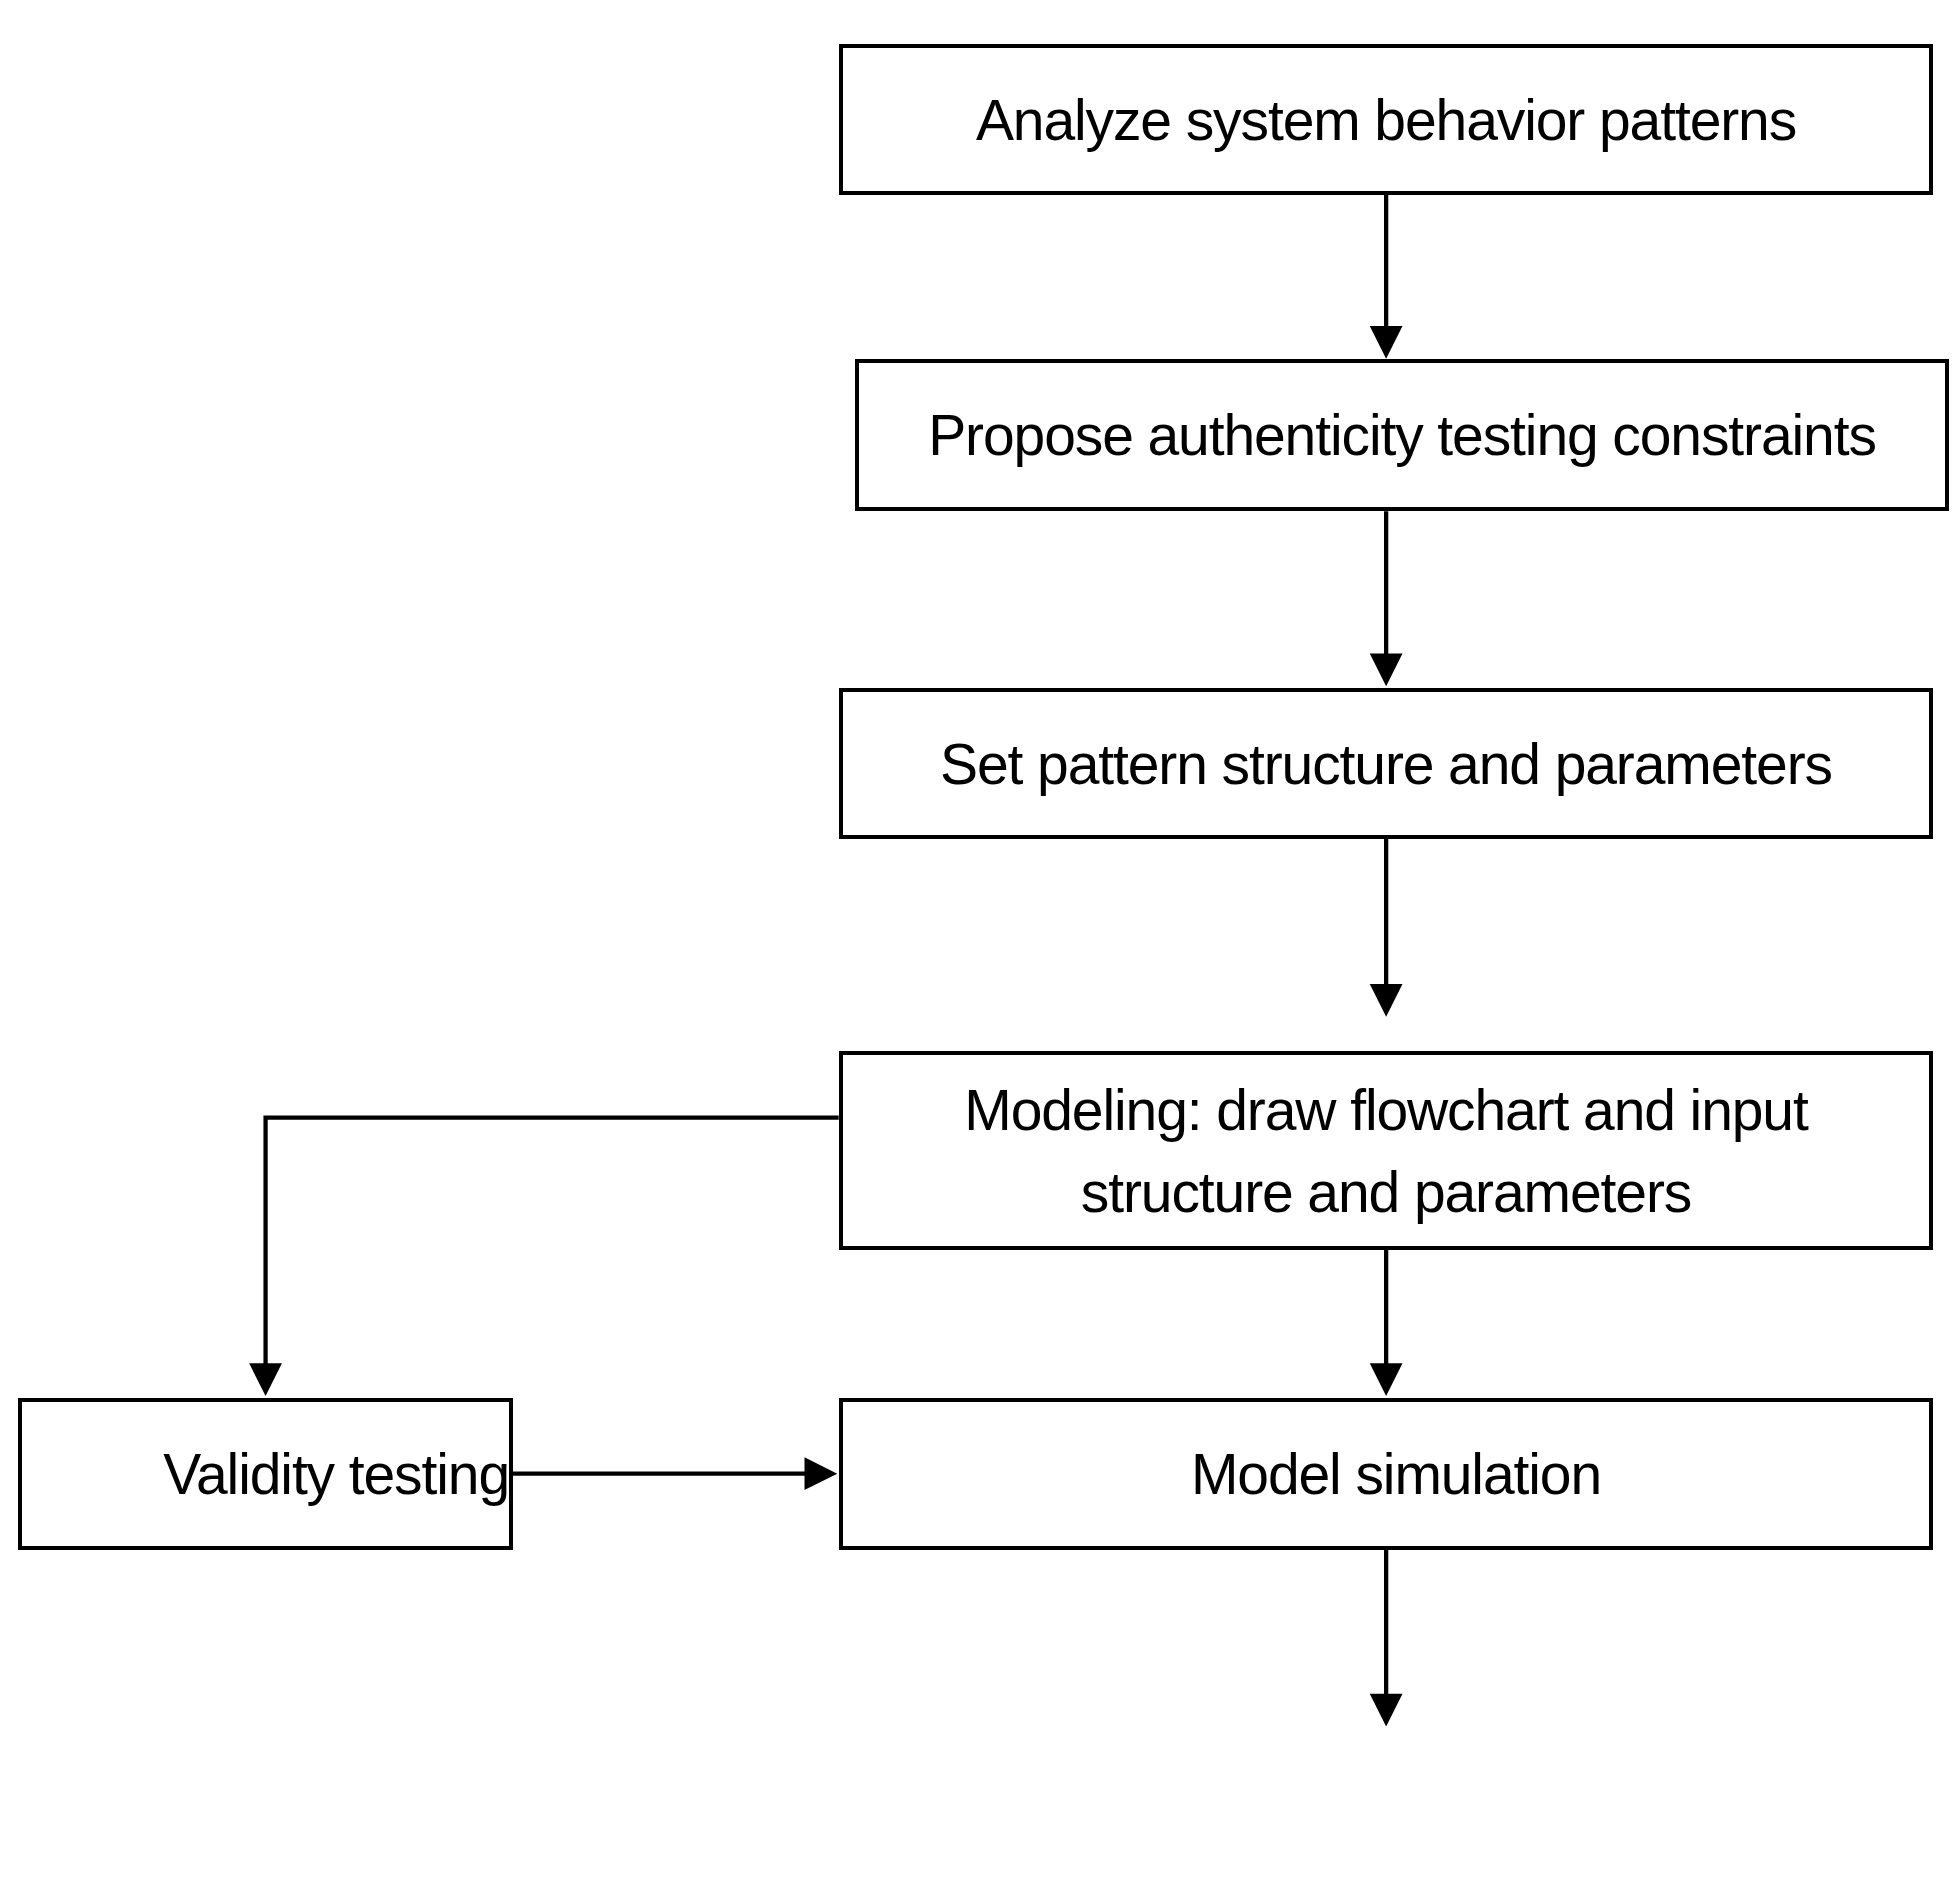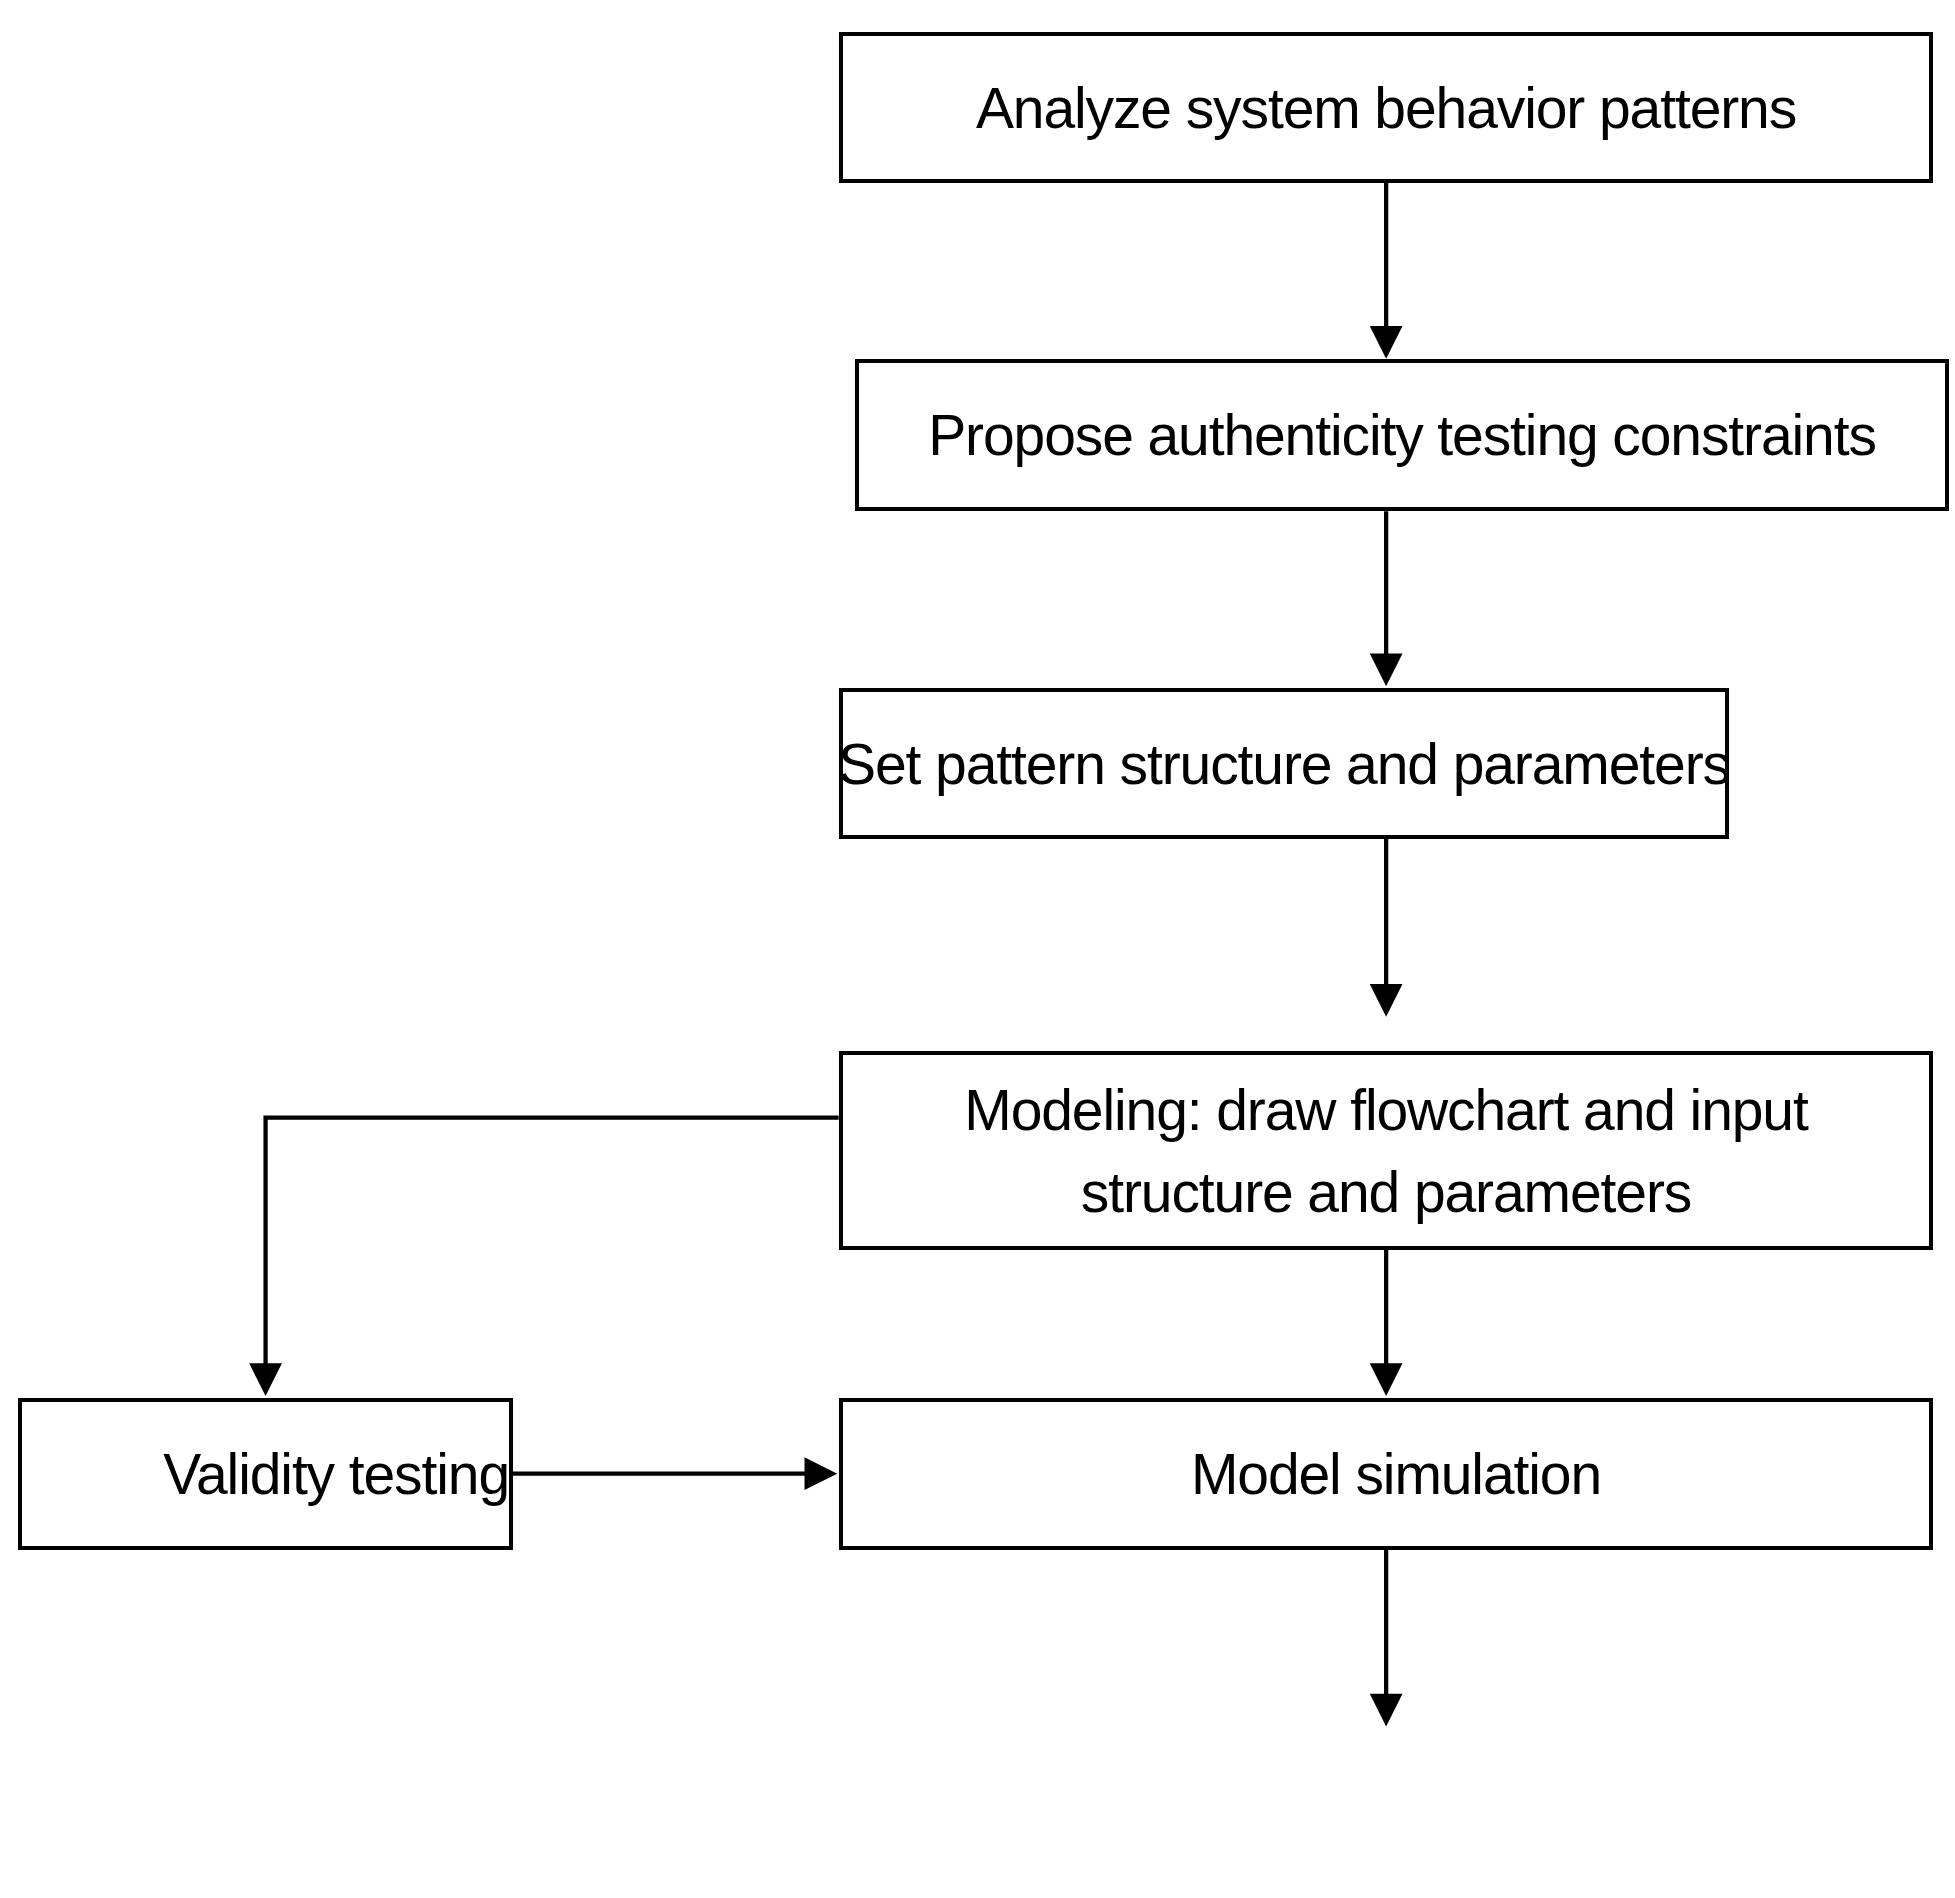--- a/index.html
+++ b/index.html
@@ -44,23 +44,23 @@
   }
   .node .line {
     display: block;
     white-space: nowrap;
     font-size: 57px;
     line-height: 82px;
     letter-spacing: -1.1px;
     color: #000000;
   }
   
-  #n-analyze    { left: 839px; top:   32px; width: 1094px; height: 151px; }
+  #n-analyze    { left: 839px; top:   44px; width: 1094px; height: 151px; }
   #n-propose    { left: 839px; top:  359px; width: 1094px; height: 152px; margin-left: 16px; }
-  #n-setpattern { left: 839px; top:  688px; width: 890px; height: 151px; }
+  #n-setpattern { left: 839px; top:  688px; width: 1094px; height: 151px; }
   #n-modeling   { left: 839px; top: 1018px; width: 1094px; height: 199px; margin-top: 33px; }
   #n-validity   { left:   18px; top: 1398px; width:  495px; height: 152px; align-items: flex-end; }
   #n-simulation { left: 839px; top: 1398px; width: 1094px; height: 152px; padding-left: 20px; }
   #n-trend      { left: 839px; top: 1728px; width: 1094px; height: 166px; }
 </style>
 </head>
 <body>
 
 <div class="canvas">
 

